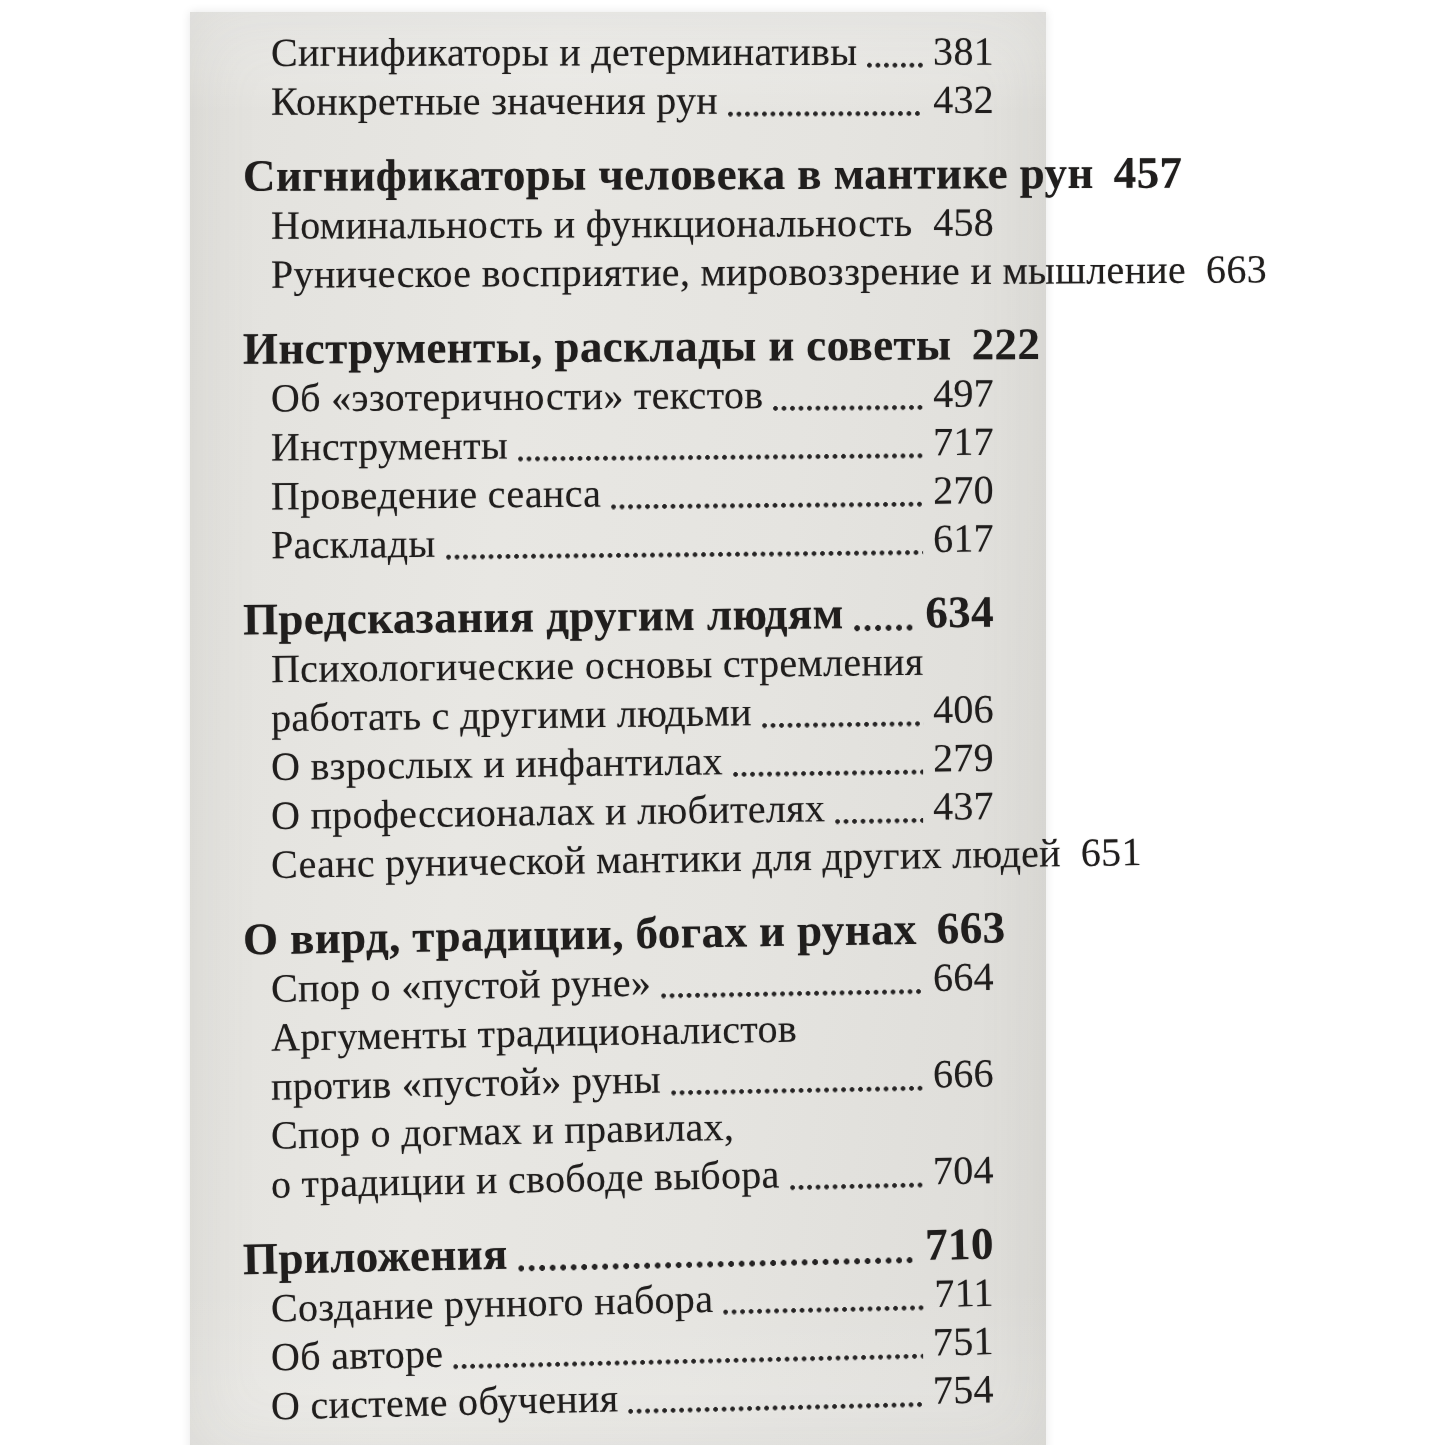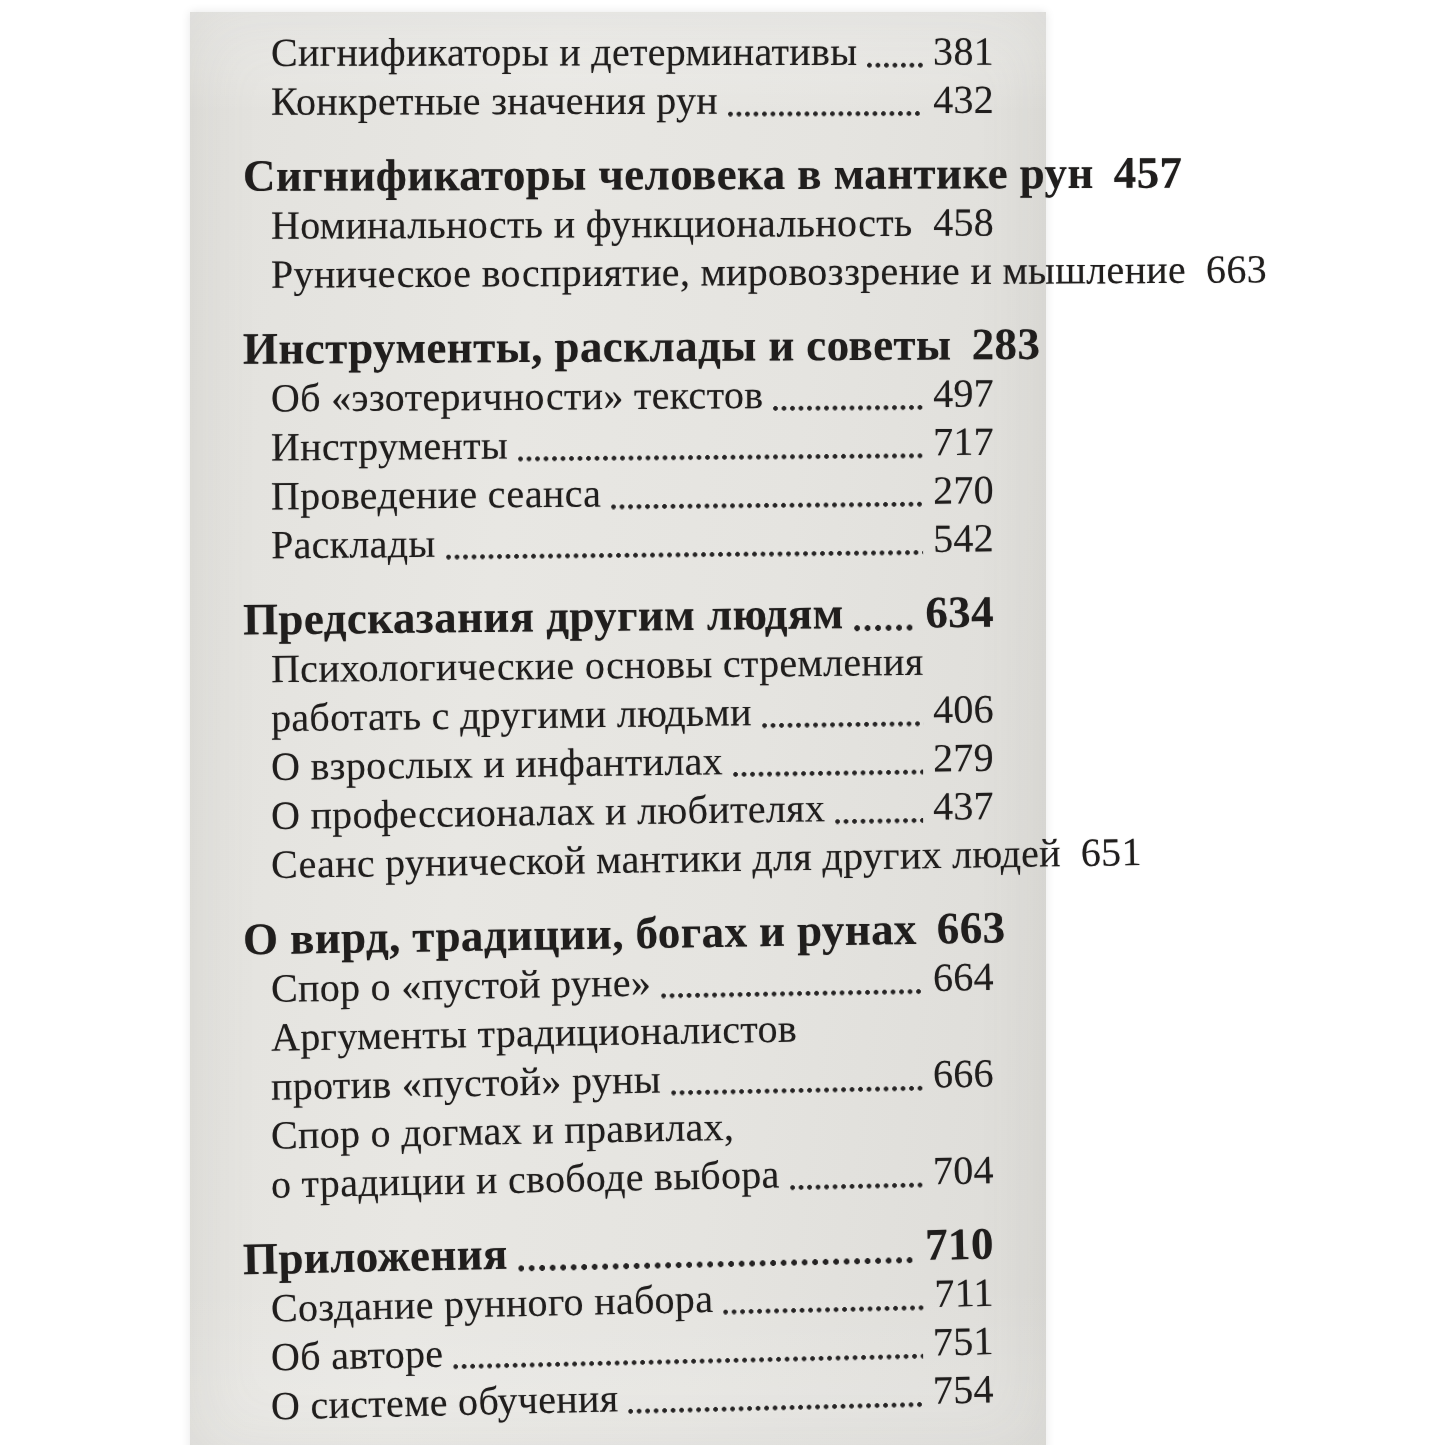--- a/index.html
+++ b/index.html
@@ -109,21 +109,21 @@
 
       <div class="row sub" style="--tilt:-0.30deg">
         <span class="title">Руническое восприятие, мировоззрение и мышление</span>
         <span class="leader"></span>
         <span class="pnum">663</span>
       </div>
 
       <div class="row h1" style="--tilt:-0.35deg">
         <span class="title">Инструменты, расклады и советы</span>
         <span class="leader"></span>
-        <span class="pnum">283</span>
+        <span class="pnum">222</span>
       </div>
 
       <div class="row sub" style="--tilt:-0.40deg">
         <span class="title">Об «эзотеричности» текстов</span>
         <span class="leader"></span>
         <span class="pnum">497</span>
       </div>
 
       <div class="row sub" style="--tilt:-0.45deg">
         <span class="title">Инструменты</span>
@@ -133,21 +133,21 @@
 
       <div class="row sub" style="--tilt:-0.50deg">
         <span class="title">Проведение сеанса</span>
         <span class="leader"></span>
         <span class="pnum">270</span>
       </div>
 
       <div class="row sub" style="--tilt:-0.55deg">
         <span class="title">Расклады</span>
         <span class="leader"></span>
-        <span class="pnum">542</span>
+        <span class="pnum">617</span>
       </div>
 
       <div class="row h1" style="--tilt:-0.60deg">
         <span class="title">Предсказания другим людям</span>
         <span class="leader"></span>
         <span class="pnum">634</span>
       </div>
 
       <div class="row sub cont" style="--tilt:-0.65deg">
         <span class="title">Психологические основы стремления</span>

